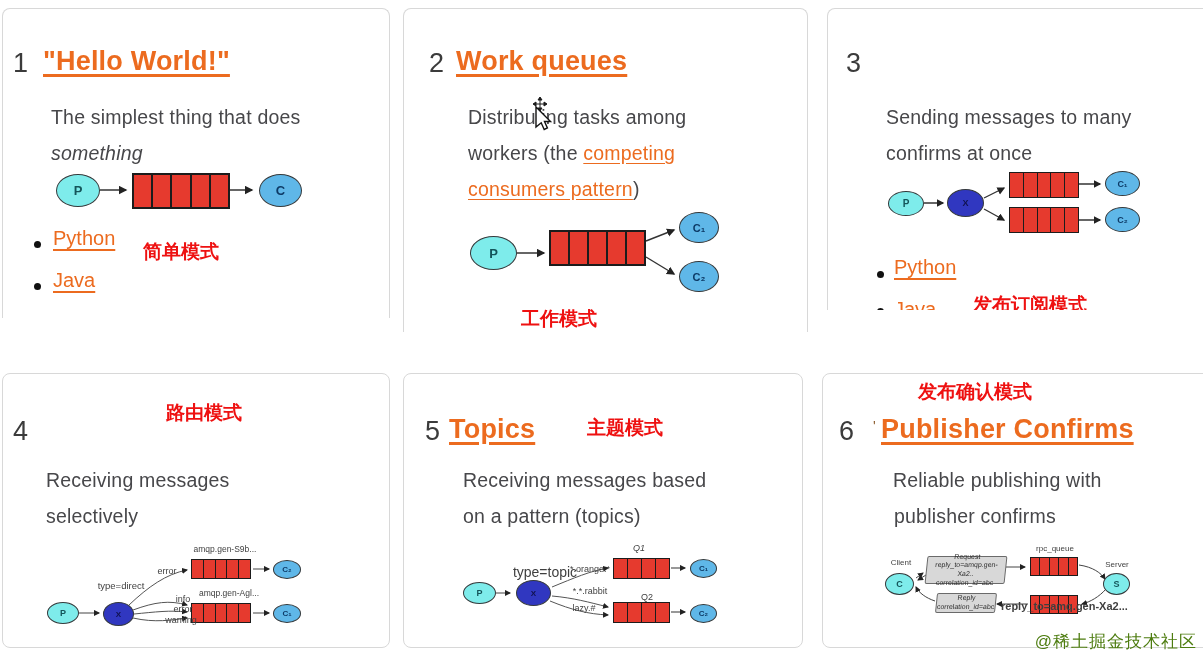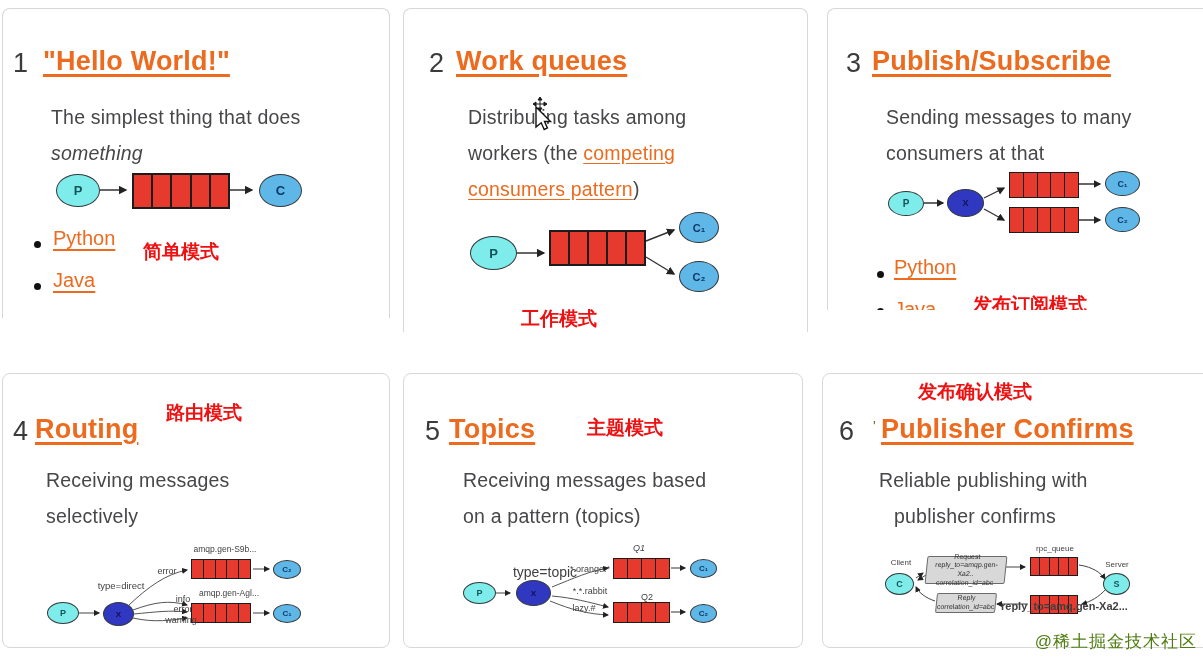--- a/index.html
+++ b/index.html
@@ -119,23 +119,22 @@
             <path d="M0,0L6,3L0,6z" fill="#222"></path>
           </marker>
         </defs>
       <path d="M96,194 H115" stroke="#333" stroke-width="1.3" fill="none" marker-end="url(#a3)"></path>
       <path d="M156,189 L176,179" stroke="#333" stroke-width="1.3" fill="none" marker-end="url(#a3)"></path>
       <path d="M156,200 L176,211" stroke="#333" stroke-width="1.3" fill="none" marker-end="url(#a3)"></path>
       <path d="M251,175 H272" stroke="#333" stroke-width="1.3" fill="none" marker-end="url(#a3)"></path>
       <path d="M251,211 H272" stroke="#333" stroke-width="1.3" fill="none" marker-end="url(#a3)"></path>
     </svg>
     <div class="num" style="left:18px; top:39px;">3</div>
-    <a class="title" style="left:44px; top:37px;">Publish/Subscribe</a>
     <div class="desc" style="left:58px; top:97px;">Sending messages to many</div>
-    <div class="desc" style="left:58px; top:133px;">consumers at that</div>
+    <div class="desc" style="left:58px; top:133px;">confirms at once</div>
     <div class="ell producer" style="left:60px; top:182px; width:36px; height:25px; font-size:10px; font-weight:700;">P</div>
     <div class="ell exchange" style="left:119px; top:180px; width:37px; height:28px; font-size:9px; font-weight:700;">X</div>
     <div class="queue thin" style="left:181px; top:163px; width:70px; height:26px;">
         <i></i>
         <i></i>
         <i></i>
         <i></i>
         <i></i>
       </div>
     <div class="queue thin" style="left:181px; top:198px; width:70px; height:26px;">
@@ -164,21 +163,20 @@
       <path d="M76,239 H96" stroke="#444" stroke-width="1.1" fill="none" marker-end="url(#a4)"></path>
       <path d="M126,231 C145,213 163,200 184,196" stroke="#555" stroke-width="1" fill="none" marker-end="url(#a4)"></path>
       <path d="M130,236 C152,228 166,226 184,231" stroke="#555" stroke-width="1" fill="none" marker-end="url(#a4)"></path>
       <path d="M131,240 C152,238 167,236 184,238" stroke="#555" stroke-width="1" fill="none" marker-end="url(#a4)"></path>
       <path d="M130,244 C152,249 169,246 184,244" stroke="#555" stroke-width="1" fill="none" marker-end="url(#a4)"></path>
       <path d="M250,195 H266" stroke="#444" stroke-width="1.1" fill="none" marker-end="url(#a4)"></path>
       <path d="M250,239 H266" stroke="#444" stroke-width="1.1" fill="none" marker-end="url(#a4)"></path>
     </svg>
     <div class="annot" style="left:163px; top:26px;">路由模式</div>
     <div class="num" style="left:10px; top:42px;">4</div>
-    <a class="title" style="left:32px; top:40px;">Routing</a>
     <div class="desc" style="left:43px; top:95px;">Receiving messages</div>
     <div class="desc" style="left:43px; top:131px;">selectively</div>
     <div class="ell producer" style="left:44px; top:228px; width:32px; height:22px; font-size:9px; font-weight:700;">P</div>
     <div class="ell exchange" style="left:100px; top:228px; width:31px; height:24px; font-size:8px; font-weight:700;">X</div>
     <div class="dlabel" style="left:58px; top:206px; width:120px; font-size:9.5px;">type=direct</div>
     <div class="dlabel" style="left:144px; top:192px; width:40px; font-size:9px;">error</div>
     <div class="dlabel" style="left:160px; top:170px; width:124px; font-size:8.5px;">amqp.gen-S9b...</div>
     <div class="queue thin" style="left:188px; top:185px; width:60px; height:20px;">
         <i></i>
         <i></i>
@@ -256,21 +254,21 @@
       <path d="M183,193 H202" stroke="#444" stroke-width="1" fill="none" marker-end="url(#a6)"></path>
       <path d="M256,191 C270,193 278,199 282,205" stroke="#444" stroke-width="1" fill="none" marker-end="url(#a6)"></path>
       <path d="M283,215 C276,223 267,228 259,230" stroke="#444" stroke-width="1" fill="none" marker-end="url(#a6)"></path>
       <path d="M205,230 H174" stroke="#444" stroke-width="1" fill="none" marker-end="url(#a6)"></path>
       <path d="M112,227 C103,224 96,219 93,213" stroke="#444" stroke-width="1" fill="none" marker-end="url(#a6)"></path>
     </svg>
     <div class="annot" style="left:95px; top:5px;">发布确认模式</div>
     <div class="num" style="left:16px; top:42px;">6</div>
     <div class="tick" style="left:50px; top:44px;">'</div>
     <a class="title" style="left:58px; top:40px;">Publisher Confirms</a>
-    <div class="desc" style="left:56px; top:95px;">Reliable publishing with</div>
+    <div class="desc" style="left:70px; top:95px;">Reliable publishing with</div>
     <div class="desc" style="left:71px; top:131px;">publisher confirms</div>
     <div class="dlabel" style="left:58px; top:184px; width:40px; font-size:8px;">Client</div>
     <div class="ell producer" style="left:62px; top:199px; width:29px; height:22px; font-size:9px; font-weight:700;">C</div>
     <div class="gbox" style="left:103px; top:182px; width:80px; height:28px; font-size:7px;">
       <span>Request</span>
       <span>reply_to=amqp.gen-Xa2..</span>
       <span>correlation_id=abc</span>
     </div>
     <div class="dlabel" style="left:202px; top:170px; width:60px; font-size:8px;">rpc_queue</div>
     <div class="queue thin" style="left:207px; top:183px; width:48px; height:19px;">

